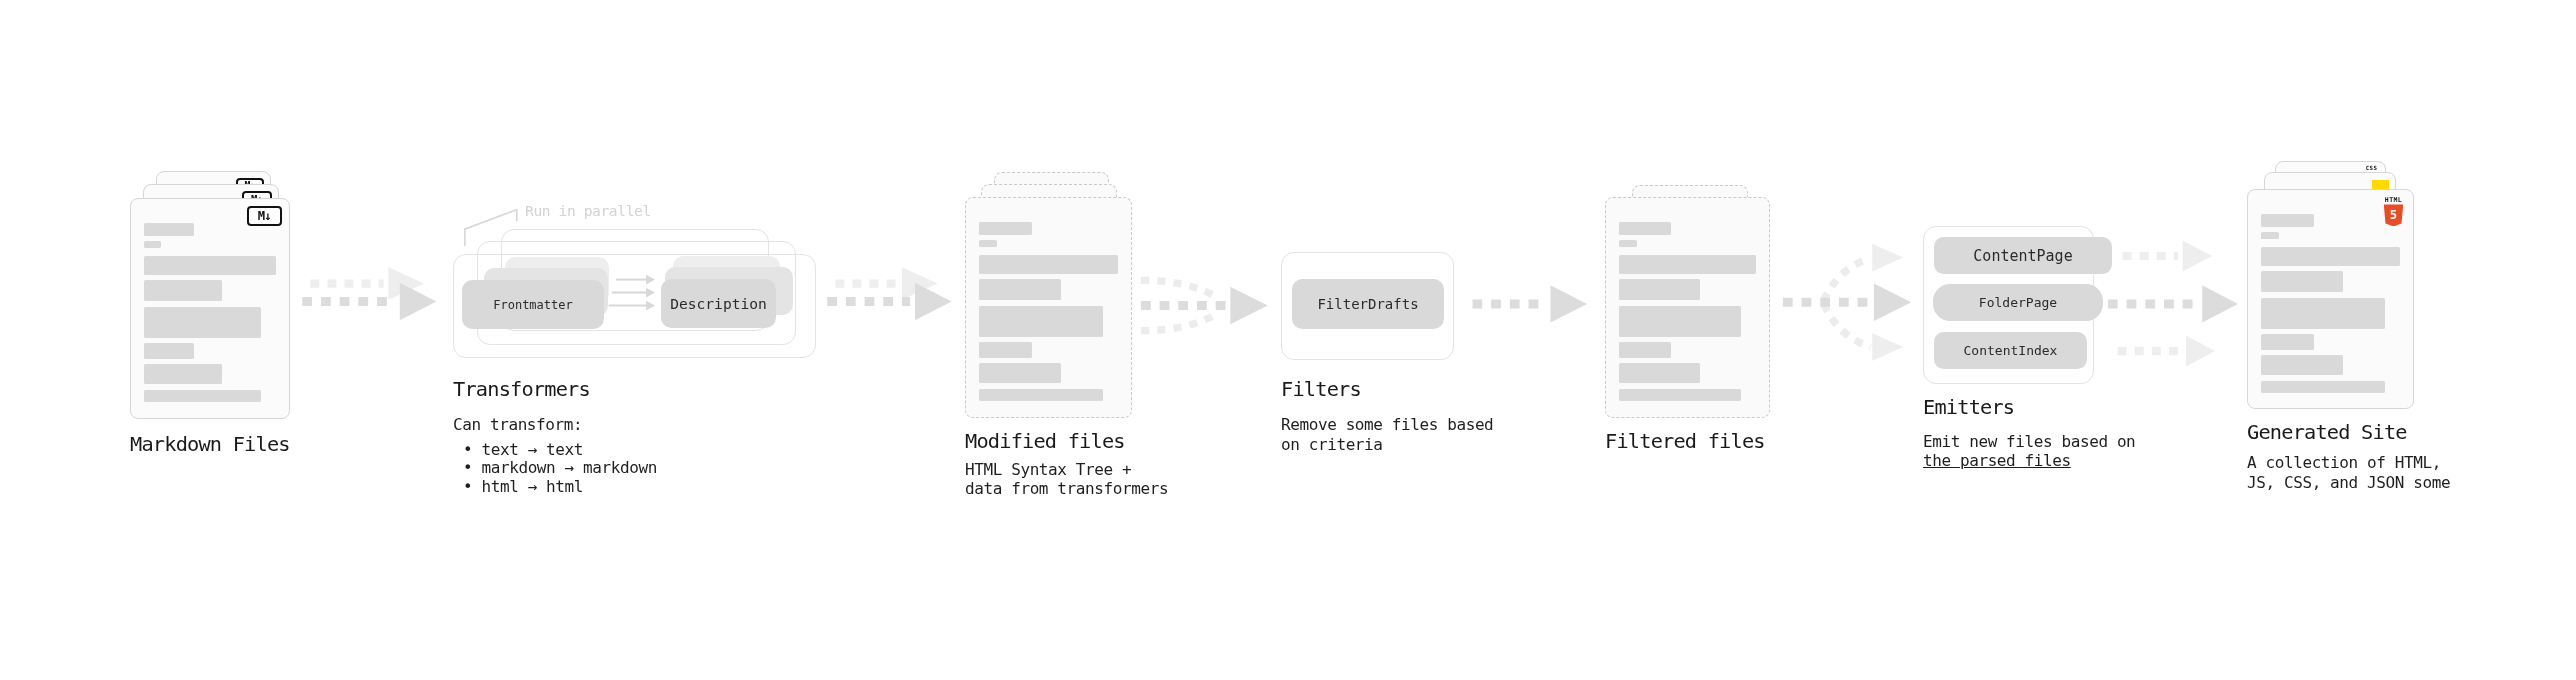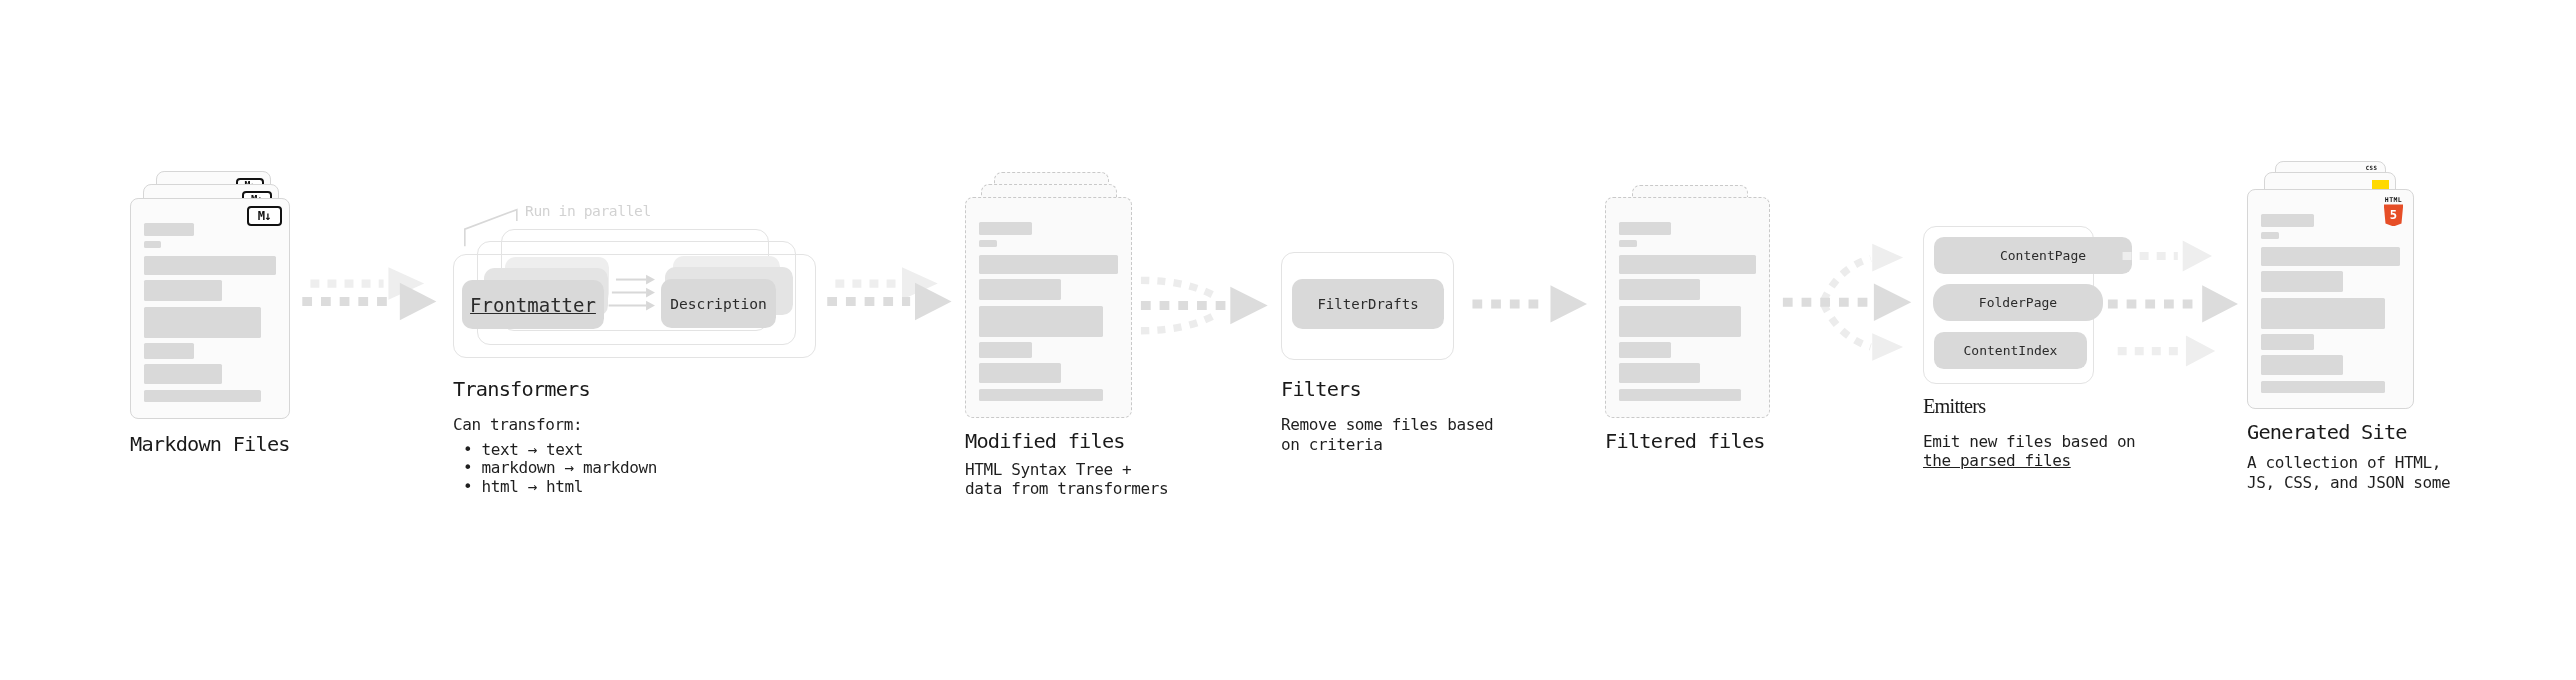--- a/index.html
+++ b/index.html
@@ -144,21 +144,21 @@
   </div>
 
   <div>
     <div class="annotation" style="left:525px;top:202px;">Run in parallel</div>
     <div class="group-box" style="left:501px;top:229px;width:268px;height:102px;"></div>
     <div class="group-box" style="left:477px;top:241px;width:319px;height:104px;"></div>
     <div class="group-box" style="left:453px;top:254px;width:363px;height:104px;"></div>
 
     <div class="chip ghost2" style="left:505px;top:257px;width:104px;height:47px;"></div>
     <div class="chip ghost1" style="left:484px;top:268px;width:124px;height:48px;"></div>
-    <div class="chip" style="left:462px;top:280px;width:142px;height:49px;font-size:19px;text-decoration:underline;">Frontmatter</div>
+    <div class="chip" style="left:462px;top:280px;width:142px;height:49px;font-size:12px;">Frontmatter</div>
 
     <div class="chip ghost2" style="left:673px;top:256px;width:107px;height:47px;"></div>
     <div class="chip ghost1" style="left:665px;top:267px;width:128px;height:48px;"></div>
     <div class="chip" style="left:661px;top:279px;width:115px;height:49px;font-size:14.6px;">Description</div>
 
     <div class="stage-label" style="left:453px;top:377px;">Transformers</div>
     <div class="caption" style="left:453px;top:415px;">Can transform:</div>
     <div class="caption" style="left:463px;top:440px;">• text → text</div>
     <div class="caption" style="left:463px;top:458px;">• markdown → markdown</div>
     <div class="caption" style="left:463px;top:477px;">• html → html</div>
@@ -204,24 +204,24 @@
           <div class="bar" style="width: 38%; height: 16.3px; margin-bottom: 4.9px;"></div>
           <div class="bar" style="width: 59%; height: 20.3px; margin-bottom: 5.7px;"></div>
           <div class="bar" style="width: 89%; height: 12.2px; margin-bottom: 0px;"></div>
         </div>
     </div>
     <div class="stage-label" style="left:1605px;top:429px;text-align:center;">Filtered files</div>
   </div>
 
   <div>
     <div class="group-box opaque" style="left:1923px;top:226px;width:171px;height:158px;"></div>
-    <div class="chip" style="left:1934px;top:237px;width:178px;height:37px;font-size:13px;border-radius:9.8px;padding-left:20px;">ContentPage</div>
+    <div class="chip" style="left:1934px;top:237px;width:178px;height:37px;font-size:15px;border-radius:9.8px;">ContentPage</div>
     <div class="chip" style="left:1933px;top:284px;width:170px;height:37px;font-size:13px;border-radius:17px;">FolderPage</div>
     <div class="chip" style="left:1934px;top:332px;width:153px;height:37px;font-size:13px;border-radius:9.8px;">ContentIndex</div>
-    <div class="stage-label" style="left:1923px;top:395px;font-family:Liberation Serif, serif;">Emitters</div>
+    <div class="stage-label" style="left:1923px;top:395px;">Emitters</div>
     <div class="caption" style="left:1923px;top:432px;">Emit new files based on</div>
     <div class="caption" style="left:1923px;top:451px;text-decoration:underline;">the parsed files</div>
   </div>
 
   <div>
     <div class="page" style="left:2275px;top:161px;width:111px;height:221px;z-index:2;">
       <div class="css-logo" style="right:6.5px;top:4.1px;">
         <div class="css-word">CSS</div>
         <div class="css-bar"></div>
       </div>

